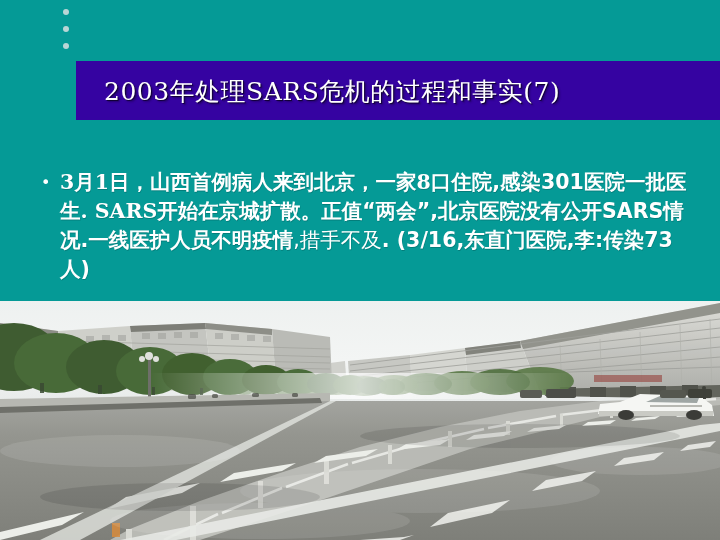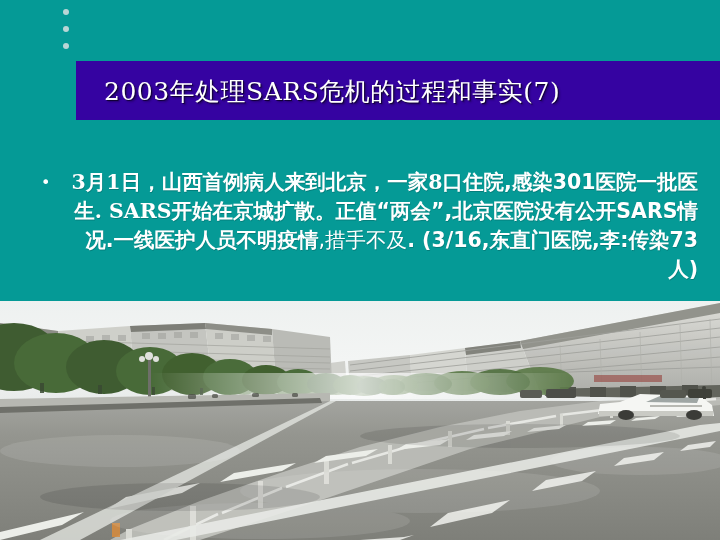--- a/index.html
+++ b/index.html
@@ -84,21 +84,20 @@
     box-sizing: border-box;
   }
   .bullet-body {
     flex: 1 1 auto;
     color: #ffffff;
     font-size: 20.5px;
     line-height: 29px;
     font-weight: bold;
     letter-spacing: 0px;
     text-shadow: 0.5px 0.5px 0 rgba(0,0,0,0.18);
-    text-align: right;
   }
   .bullet-body .thin {
     font-weight: normal;
   }
   .bullet-body .serif {
     font-family: "DejaVu Serif", "Liberation Serif", serif;
   }
 
   
   .photo {

